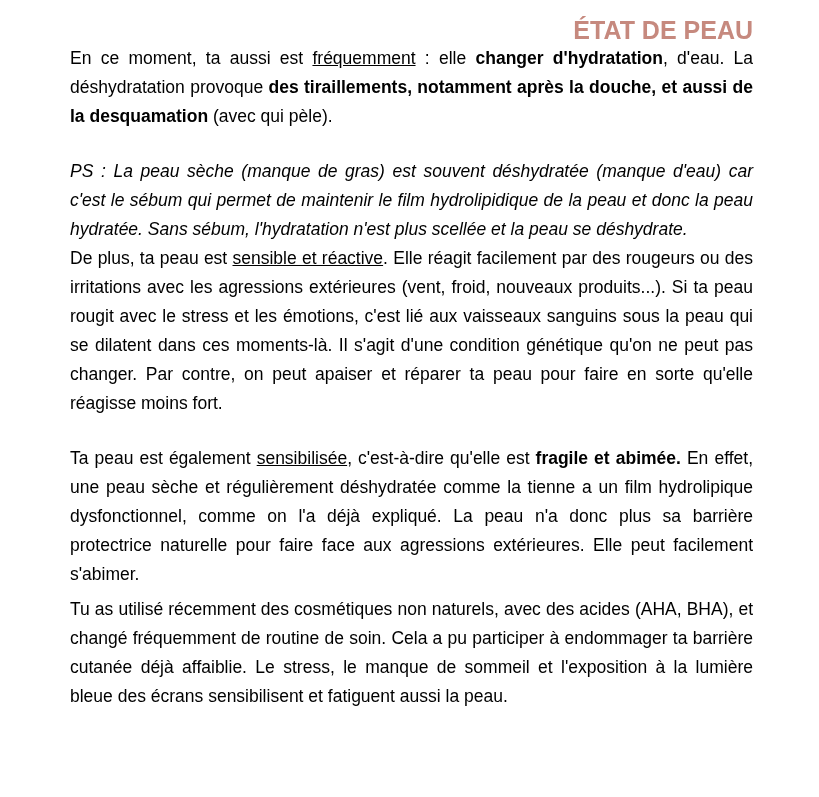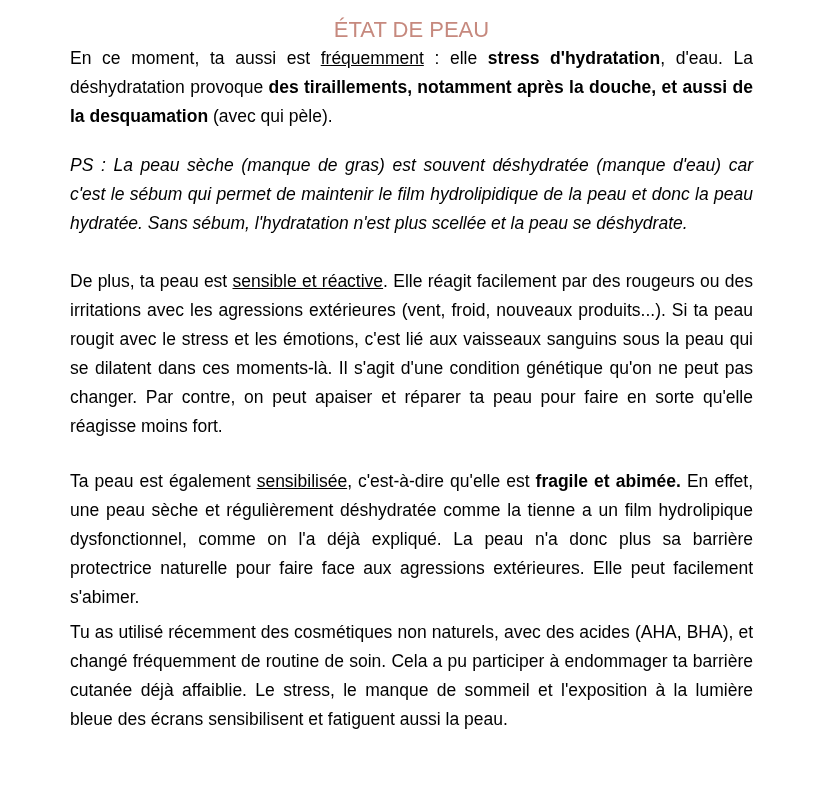--- a/index.html
+++ b/index.html
@@ -16,46 +16,46 @@
   }
   .doc {
     box-sizing: border-box;
     width: 819px;
     padding: 16px 66px 0 70px;
     font-size: 17.5px;
     line-height: 29px;
     text-align: justify;
   }
   .doc-title {
-    font-size: 22px;
+    font-size: 25px;
     line-height: 28px;
-    font-weight: normal;
+    font-weight: bold;
     color: #c6897e;
     margin: 0;
-    text-align: center;
+    text-align: right;
   }
   p.para {
     margin: 0;
   }
   #p-intro      { margin-top: 0; }
-  #p-ps         { margin-top: 20px; font-style: italic; }
-  #p-sensitive  { margin-top: 29px; }
+  #p-ps         { margin-top: 26px; font-style: italic; }
+  #p-sensitive  { }
   #p-sensitized { margin-top: 26px; }
   #p-cosmetics  { margin-top: 6px; }
   .b { font-weight: bold; }
   .u { text-decoration: underline; }
 </style>
 </head>
 <body>
 
 <div class="doc">
 
   <h2 class="doc-title">ÉTAT DE PEAU</h2>
 
-  <p class="para" id="p-intro"><span>En ce moment, ta aussi est </span><span class="u">fréquemment</span><span>&nbsp;: elle </span><span class="b">stress d'hydratation</span><span>, d'eau. La déshydratation provoque </span><span class="b">des tiraillements, notamment après la douche, et aussi de la desquamation</span><span> (avec qui pèle).</span></p>
+  <p class="para" id="p-intro"><span>En ce moment, ta aussi est </span><span class="u">fréquemment</span><span>&nbsp;: elle </span><span class="b">changer d'hydratation</span><span>, d'eau. La déshydratation provoque </span><span class="b">des tiraillements, notamment après la douche, et aussi de la desquamation</span><span> (avec qui pèle).</span></p>
 
   <p class="para" id="p-ps"><span>PS&nbsp;: La peau sèche (manque de gras) est souvent déshydratée (manque d'eau) car c'est le sébum qui permet de maintenir le film hydrolipidique de la peau et donc la peau hydratée. Sans sébum, l'hydratation n'est plus scellée et la peau se déshydrate.</span></p>
 
   <p class="para" id="p-sensitive"><span>De plus, ta peau est </span><span class="u">sensible et réactive</span><span>. Elle réagit facilement par des rougeurs ou des irritations avec les agressions extérieures (vent, froid, nouveaux produits...). Si ta peau rougit avec le stress et les émotions, c'est lié aux vaisseaux sanguins sous la peau qui se dilatent dans ces moments-là. Il s'agit d'une condition génétique qu'on ne peut pas changer. Par contre, on peut apaiser et réparer ta peau pour faire en sorte qu'elle réagisse moins fort.</span></p>
 
   <p class="para" id="p-sensitized"><span>Ta peau est également </span><span class="u">sensibilisée</span><span>, c'est-à-dire qu'elle est </span><span class="b">fragile et abimée.</span><span> En effet, une peau sèche et régulièrement déshydratée comme la tienne a un film hydrolipique dysfonctionnel, comme on l'a déjà expliqué. La peau n'a donc plus sa barrière protectrice naturelle pour faire face aux agressions extérieures. Elle peut facilement s'abimer.</span></p>
 
   <p class="para" id="p-cosmetics"><span>Tu as utilisé récemment des cosmétiques non naturels, avec des acides (AHA, BHA), et changé fréquemment de routine de soin. Cela a pu participer à endommager ta barrière cutanée déjà affaiblie. Le stress, le manque de sommeil et l'exposition à la lumière bleue des écrans sensibilisent et fatiguent aussi la peau.</span></p>
 
 </div>

